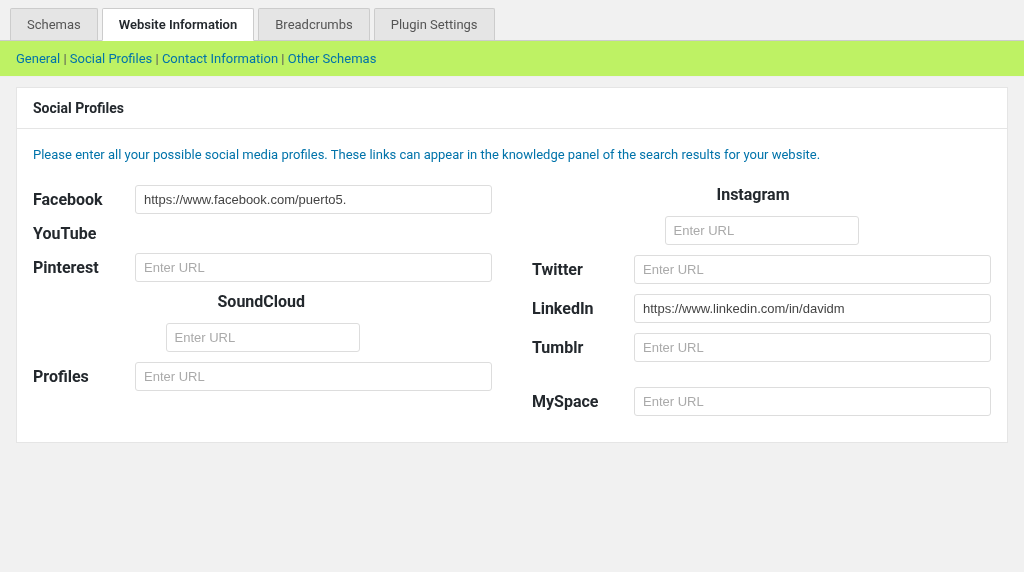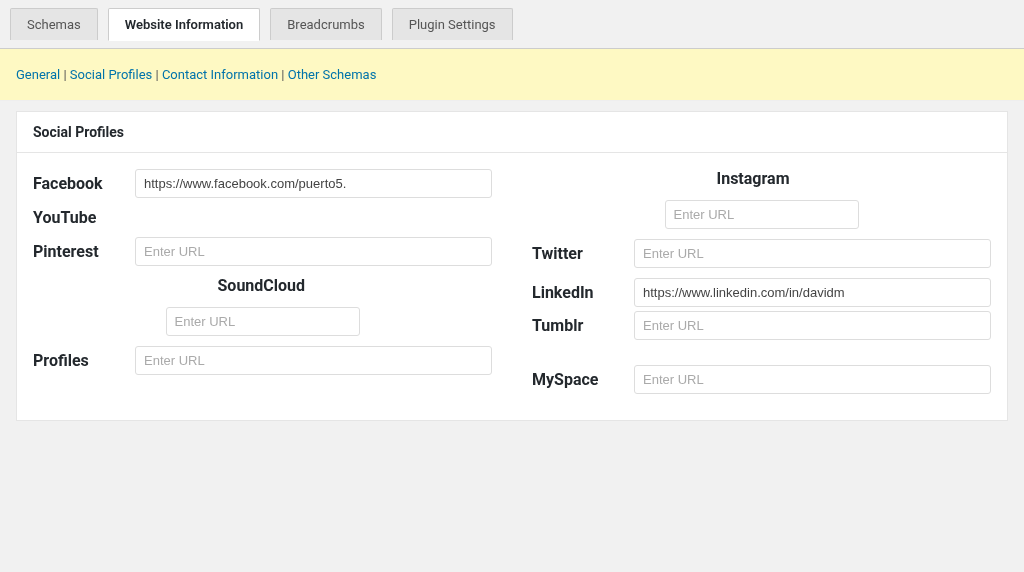--- a/index.html
+++ b/index.html
@@ -6,22 +6,22 @@
     body {
       font-family: -apple-system, BlinkMacSystemFont, "Segoe UI", Roboto, sans-serif;
       font-size: 14px;
       background: #f1f1f1;
       color: #23282d;
     }
     .tab-bar {
       display: flex;
       background: #f1f1f1;
       border-bottom: 1px solid #ccc;
-      padding: 8px 0 8px 0;
-      gap: 10px;
+      padding: 8px 0 0 0;
+      gap: 4px;
       padding-left: 10px;
     }
     .tab {
       padding: 8px 16px;
       background: #e5e5e5;
       border: 1px solid #ccc;
       border-bottom: none;
       cursor: pointer;
       font-size: 13px;
       color: #555;
@@ -30,22 +30,22 @@
     .tab.active {
       background: #fff;
       color: #23282d;
       font-weight: 600;
       border-color: #ccc;
       border-bottom: 1px solid #fff;
       margin-bottom: -1px;
       z-index: 1;
     }
     .nav-links {
-      padding: 18px 16px;
-      background: #fef9c3;
+      padding: 10px 16px;
+      background: #bef264;
       font-size: 13px;
       border-bottom: 1px solid #eee;
     }
     .nav-links a {
       color: #0073aa;
       text-decoration: none;
     }
     .nav-links span { color: #555; }
     .section-box {
       border: 1px solid #e5e5e5;
@@ -112,20 +112,21 @@
     <div class="tab">Breadcrumbs</div>
     <div class="tab">Plugin Settings</div>
   </div>
 
 <div class="nav-links">
 <a href="#">General</a><span> | </span><a href="#">Social Profiles</a><span> | </span><a href="#">Contact Information</a><span> | </span><a href="#">Other Schemas</a></div>
 
 <div class="section-box">
   <div class="section-title">Social Profiles</div>
   <div class="section-body">
+    <div class="description-text">Please enter all your possible social media profiles. These links can appear in the knowledge panel of the search results for your website.</div>
     <div class="fields-grid">
       <div id="left-col">
           <div class="field-row" style="margin-bottom: 10px;">
             <div class="field-label">Facebook</div>
             <input type="text" class="field-input has-value" placeholder="Enter URL" value="https://www.facebook.com/puerto5." style="">
           </div>
           <div class="field-row" style="margin-bottom: 10px;">
             <div class="field-label">YouTube</div>
           </div>
           <div class="field-row" style="margin-bottom: 10px;">
@@ -143,21 +144,21 @@
         </div>
       <div id="right-col">
           <div class="field-row" style="margin-bottom: 10px; flex-direction: column;">
             <div class="field-label">Instagram</div>
             <input type="text" class="field-input" placeholder="Enter URL" style="">
           </div>
           <div class="field-row" style="margin-bottom: 10px;">
             <div class="field-label">Twitter</div>
             <input type="text" class="field-input" placeholder="Enter URL" style="">
           </div>
-          <div class="field-row" style="margin-bottom: 4px; align-items: center;">
+          <div class="field-row" style="margin-bottom: 10px; align-items: center;">
             <div class="field-label">LinkedIn</div>
             <input type="text" class="field-input has-value" placeholder="Enter URL" value="https://www.linkedin.com/in/davidm" style="">
           </div>
           <div class="field-row" style="margin-bottom: 25px;">
             <div class="field-label">Tumblr</div>
             <input type="text" class="field-input" placeholder="Enter URL" style="">
           </div>
           <div class="field-row" style="margin-bottom: 10px;">
             <div class="field-label">MySpace</div>
             <input type="text" class="field-input" placeholder="Enter URL" style="">

